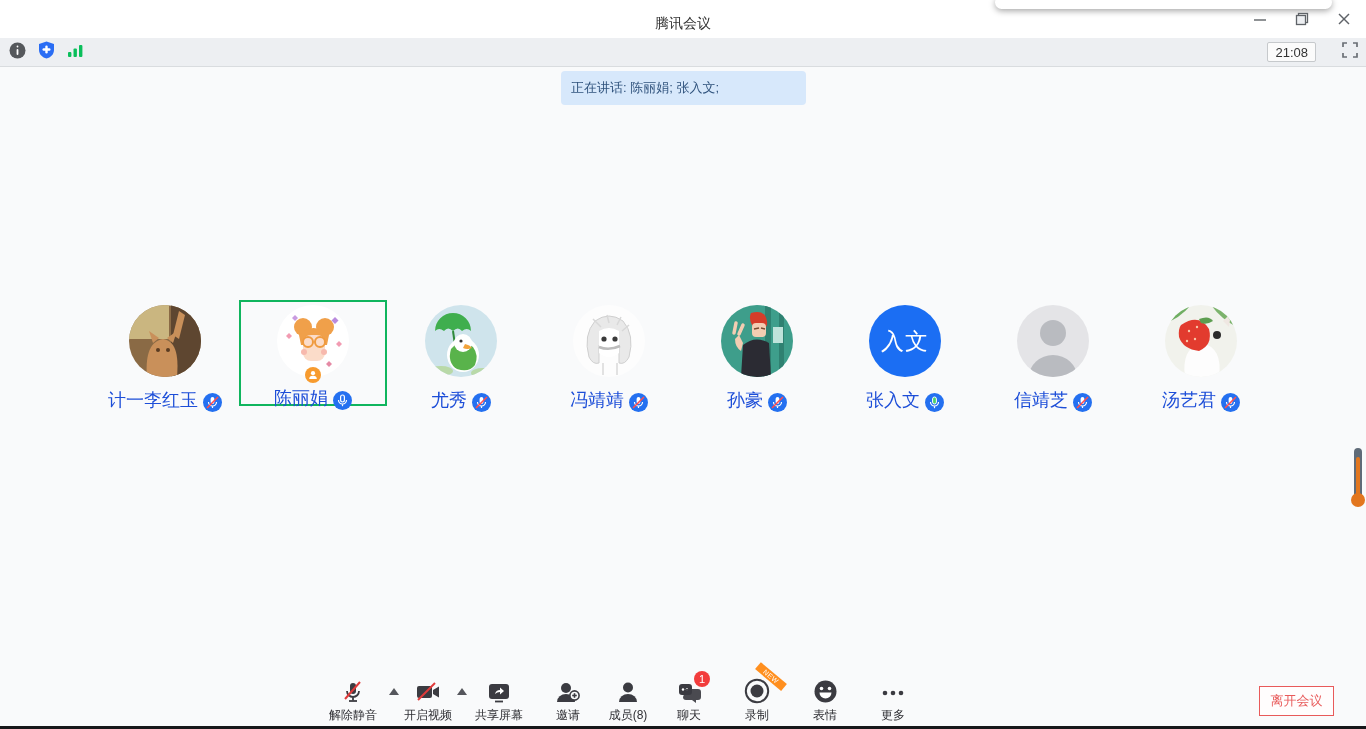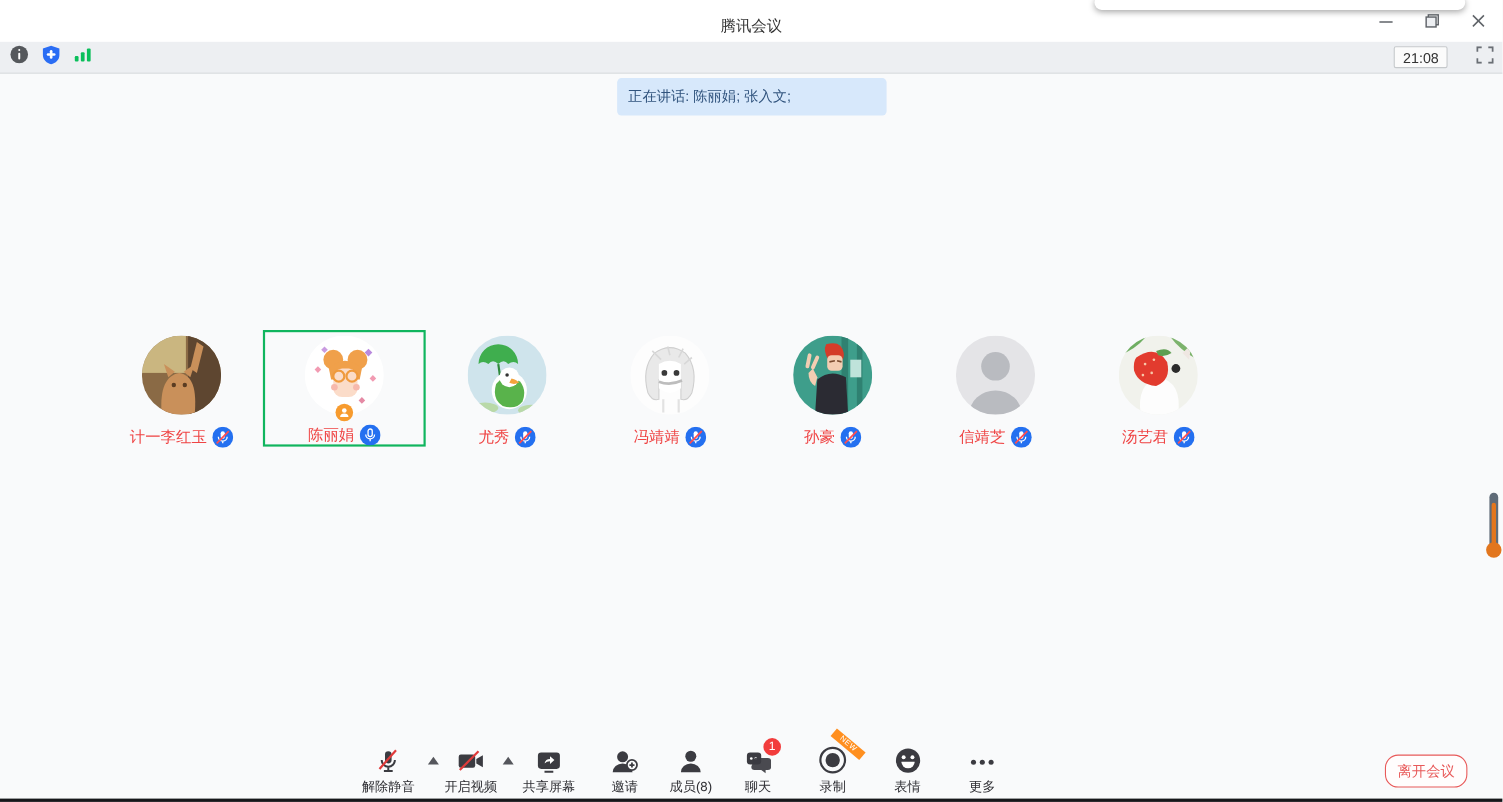--- a/index.html
+++ b/index.html
@@ -61,21 +61,21 @@
     width:72px; height:72px; border-radius:50%; overflow:hidden; display:block;
   }
   .avatar svg { display:block; }
   .host-badge {
     position:absolute; left:50%; bottom:-6px; transform:translateX(-50%);
     width:16px; height:16px; border-radius:50%; background:#f79b2e;
     display:flex; align-items:center; justify-content:center;
   }
   .name-row {
     margin-top:11px; display:flex; align-items:flex-end; gap:5px;
-    font-size:14px; color:#ef4444; white-space:nowrap;
+    font-size:18px; color:#1d4ed8; white-space:nowrap;
   }
   .cell.active .name-row { margin-top:9px; }
   .mic-badge { width:19px; height:19px; display:block; }
 
   
   .toolbar { position:absolute; left:0; top:678px; width:1366px; height:48px; }
   .tb-item {
     position:absolute; top:0; width:80px; margin-left:-40px;
     display:flex; flex-direction:column; align-items:center; cursor:pointer;
   }
@@ -90,21 +90,21 @@
     position:absolute; top:-7px; right:-9px; min-width:16px; height:16px; border-radius:8px;
     background:#f23c3c; color:#fff; font-size:11px; display:flex; align-items:center; justify-content:center;
     padding:0 4px;
   }
   .ribbon {
     position:absolute; top:-6px; right:-18px; background:#ff8f1f; color:#fff;
     font-size:7px; padding:1px 8px; transform:rotate(40deg); letter-spacing:0.5px;
   }
   .leave-btn {
     position:absolute; left:1259px; top:8px; width:75px; height:30px;
-    background:#fffdfd; border:1px solid #e85a5a; border-radius:12px;
+    background:#fffdfd; border:1px solid #e85a5a; border-radius:0;
     color:#e85a5a; font-size:13px; display:flex; align-items:center; justify-content:center;
     cursor:pointer;
   }
 
   
   .thermo { position:absolute; left:1350px; top:447px; }
   .bottom-strip { position:absolute; left:0; top:726px; width:1366px; height:3px; background:#16171a; }
 </style>
 </head>
 <body>
@@ -321,20 +321,36 @@
       <svg class="mic-badge" viewBox="0 0 19 19">
         <circle cx="9.5" cy="9.5" r="9.5" fill="#2470f0"></circle>
         <rect x="7.6" y="4" width="3.8" height="7" rx="1.9" fill="#fff"></rect>
         <path d="M5.5 9 a4 4 0 0 0 8 0" fill="none" stroke="#fff" stroke-width="1.2"></path>
         <line x1="9.5" y1="13.2" x2="9.5" y2="15" stroke="#fff" stroke-width="1.2"></line>
         <line x1="4" y1="15" x2="15" y2="4" stroke="#ff4d4f" stroke-width="1.6"></line>
       </svg>
     </div>
   </div>
 
+  <div class="cell">
+    <div class="avatar-wrap">
+        <span class="avatar" style="background:#1b6ef3; display:flex; align-items:center; justify-content:center;">
+      <span style="color:#fff; font-size:23px; letter-spacing:1px;">入文</span>
+    </span>
+      </div>
+    <div class="name-row">
+      <span>张入文</span>
+      <svg class="mic-badge" viewBox="0 0 19 19">
+        <circle cx="9.5" cy="9.5" r="9.5" fill="#2470f0"></circle>
+        <rect x="7.6" y="4" width="3.8" height="7" rx="1.9" fill="#4ed06a" stroke="#fff" stroke-width="1"></rect>
+        <path d="M5.5 9 a4 4 0 0 0 8 0" fill="none" stroke="#fff" stroke-width="1.2"></path>
+        <line x1="9.5" y1="13.2" x2="9.5" y2="15.2" stroke="#fff" stroke-width="1.2"></line>
+      </svg>
+    </div>
+  </div>
 
   <div class="cell">
     <div class="avatar-wrap">
         <span class="avatar">
       <svg width="72" height="72" viewBox="0 0 72 72">
         <rect width="72" height="72" fill="#e4e4e7"></rect>
         <circle cx="36" cy="28" r="13" fill="#b9bbc0"></circle>
         <path d="M12 72 a24 22 0 0 1 48 0 Z" fill="#b9bbc0"></path>
       </svg>
     </span>

